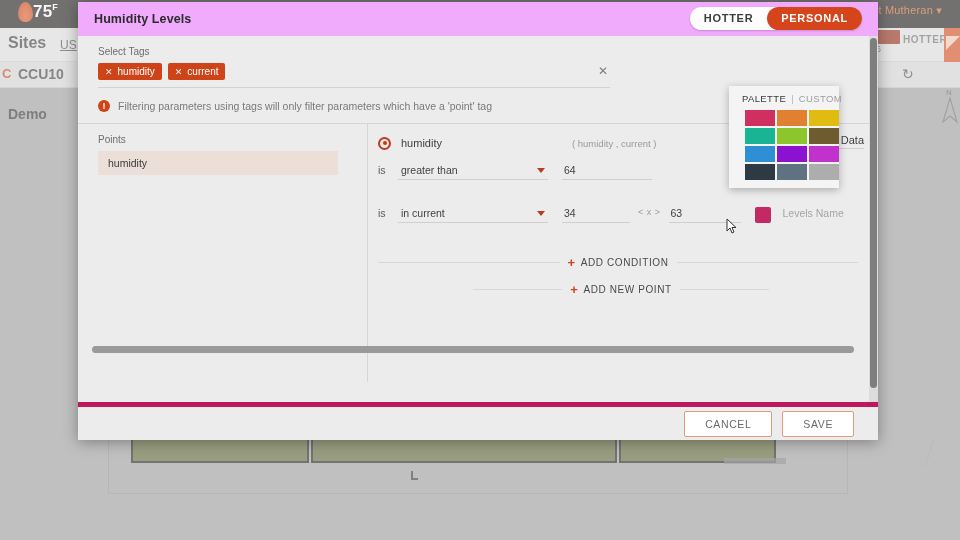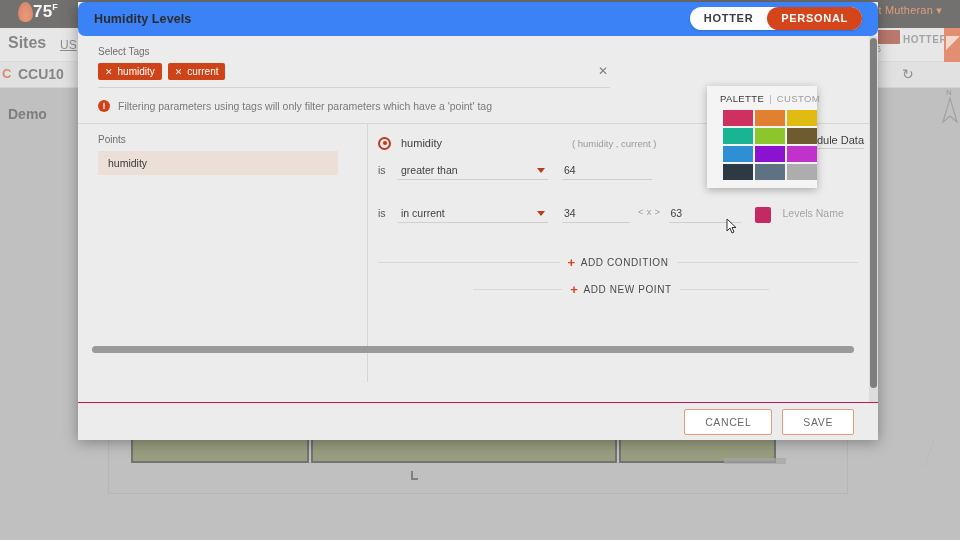--- a/index.html
+++ b/index.html
@@ -131,25 +131,24 @@
   .modal {
     position: absolute; left: 78px; top: 2px;
     width: 800px; height: 438px;
     background: #ececec;
     box-shadow: 0 2px 14px rgba(0,0,0,.35);
     display: flex; flex-direction: column;
     overflow: visible;
   }
   .modal-header {
     position: relative;
-    height: 34px; background: #3b82f6;
+    height: 34px; background: #f0abfc;
     display: flex; align-items: center;
     padding-left: 16px;
     flex: 0 0 auto;
-    border-radius: 7px;
   }
   .modal-title {
     font-size: 12.5px; font-weight: 600; color: #2c2c2c; letter-spacing: .1px;
   }
   .seg-toggle {
     position: absolute; right: 16px; top: 5px;
     display: flex; align-items: center;
     background: #fdfdfd; border-radius: 12px; height: 23px;
     box-shadow: 0 1px 2px rgba(0,0,0,.18);
   }
@@ -285,21 +284,21 @@
   .add-cond-wrap .line-r { width: 14px; }
 
   .add-point-row {
     display: flex; align-items: center; gap: 8px;
     margin: 14px 95px 0 95px;
   }
   .add-point-row .line { flex: 1; height: 1px; background: #d8d8d8; }
 
   
   .palette-pop {
-    position: absolute; left: 629px; top: 84px;
+    position: absolute; left: 651px; top: 84px;
     width: 110px; background: #f4f4f4;
     box-shadow: 0 2px 8px rgba(0,0,0,.28);
     padding: 4px 0 8px 16px; z-index: 40;
   }
   .palette-tabs {
     display: flex; align-items: center; justify-content: center; gap: 5px;
     font-size: 9.5px; padding: 3px 0 6px 0;
   }
   .pal-tab { color: #3a3a3a; letter-spacing: .4px; cursor: pointer; }
   .pal-tab.dim { color: #9d9d9d; }
@@ -326,21 +325,21 @@
   }
   .h-scroll-wrap {
     position: absolute; left: 0; bottom: 46px; width: 791px; height: 12px;
   }
   .h-thumb {
     position: absolute; left: 14px; top: 2px; width: 762px; height: 7px;
     background: #9a9a9a; border-radius: 4px;
   }
 
   .modal-footer {
-    height: 38px; background: #ececec; border-top: 1px solid #be185d;
+    height: 38px; background: #ececec; border-top: 5px solid #be185d;
     display: flex; align-items: center; justify-content: flex-end;
     gap: 10px; padding-right: 24px; flex: 0 0 auto;
   }
   .btn-outline {
     border: 1px solid #e59a7b; background: #fff;
     color: #6a6a6a; font-size: 10.5px; letter-spacing: .6px;
     padding: 6px 20px; border-radius: 2px; cursor: pointer;
     font-family: inherit;
   }
 </style>

